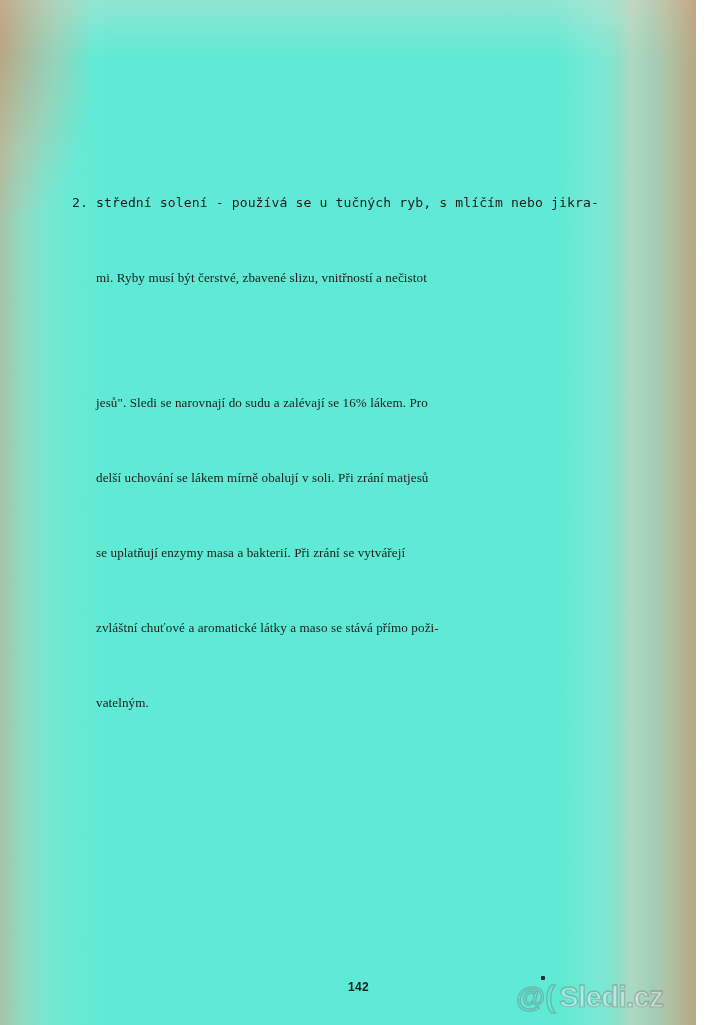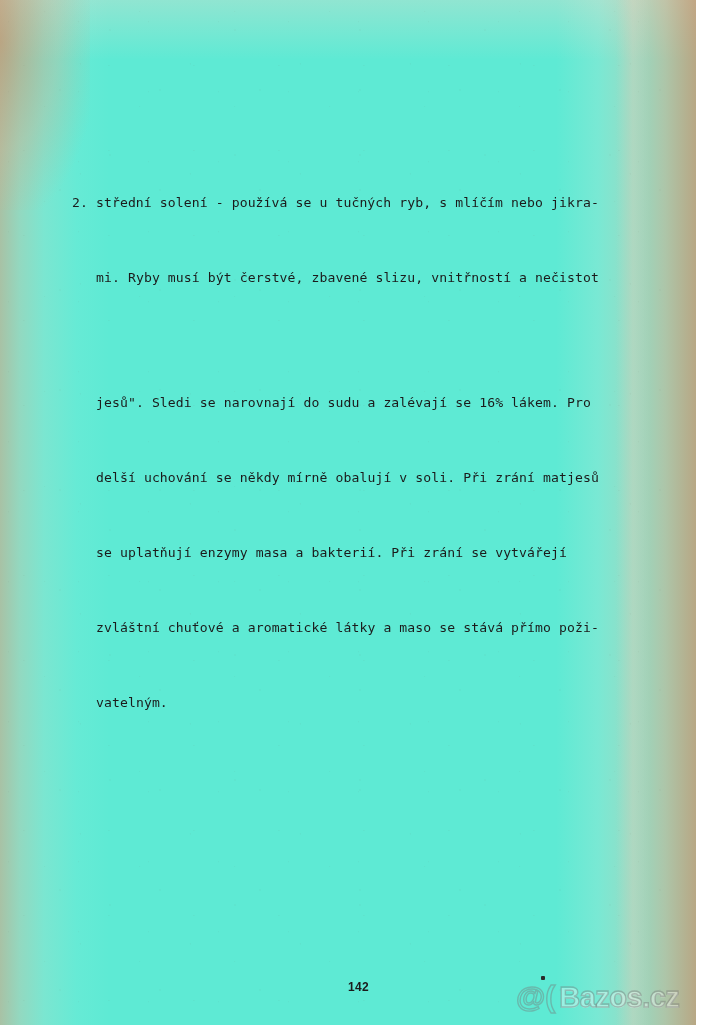--- a/index.html
+++ b/index.html
@@ -83,21 +83,21 @@
     letter-spacing: 0.1px;
     white-space: pre;
   }
   .line {
     white-space: pre;
     height: 25px;
   }
 
   
   .li-first { white-space: pre; }
-  .li-cont  { white-space: pre; padding-left: 24px; }
+  .li-cont  { white-space: pre; padding-left: 24px; font-family: Liberation Serif, serif; }
 
   
   .page-number {
     position: absolute;
     left: 0;
     top: 980px;
     width: 717px;
     text-align: center;
     font-family: "Liberation Sans", sans-serif;
     font-size: 12px;
@@ -170,21 +170,21 @@
   <div class="scan-right-band"></div>
 
   <div class="body-text">
 
     
     <div class="line li-first">2. střední solení - používá se u tučných ryb, s mlíčím nebo jikra-</div>
     <div class="line li-cont">mi. Ryby musí být čerstvé, zbavené slizu, vnitřností a nečistot</div>
 
     
     <div class="line li-cont">jesů". Sledi se narovnají do sudu a zalévají se 16% lákem. Pro</div>
-    <div class="line li-cont">delší uchování se někdy mírně obalují v soli. Při zrání matjesů</div>
+    <div class="line li-cont">delší uchování se lákem mírně obalují v soli. Při zrání matjesů</div>
     <div class="line li-cont">se uplatňují enzymy masa a bakterií. Při zrání se vytvářejí</div>
     <div class="line li-cont">zvláštní chuťové a aromatické látky a maso se stává přímo poži-</div>
     <div class="line li-cont">vatelným.</div>
 
     
     
     
     
 
     
@@ -224,19 +224,19 @@
     
     
     
 
   </div>
 
   <div class="page-number">142</div>
 
   <div class="watermark">
     <span class="wm-at">@(</span>
-    <span class="wm-text">Bazos.cz</span>
+    <span class="wm-text">Sledi.cz</span>
     <span class="wm-dot"></span>
   </div>
 
   <div class="grain"></div>
 
 </div>
 
 </body></html>

